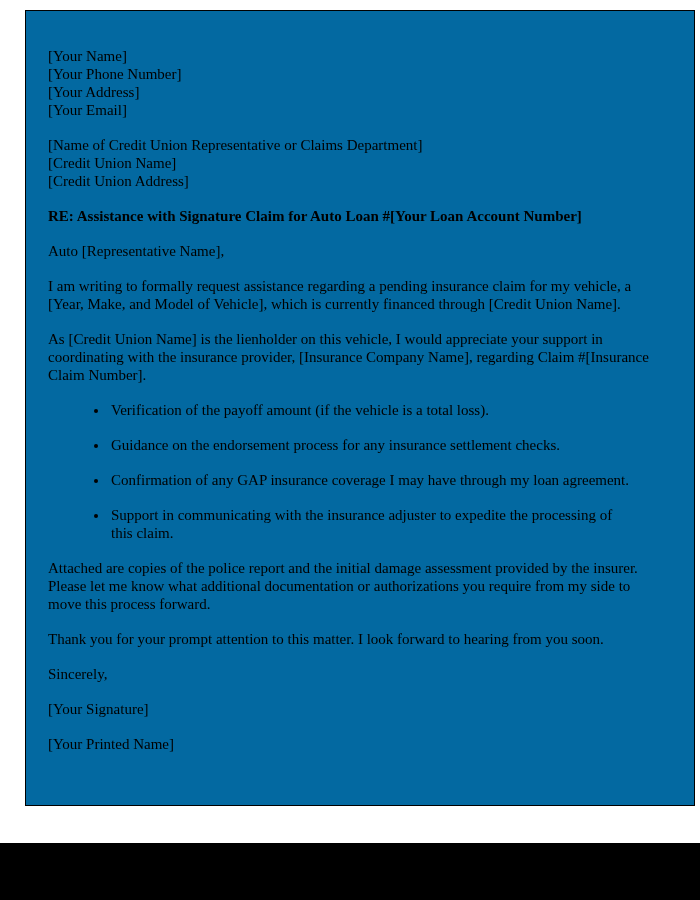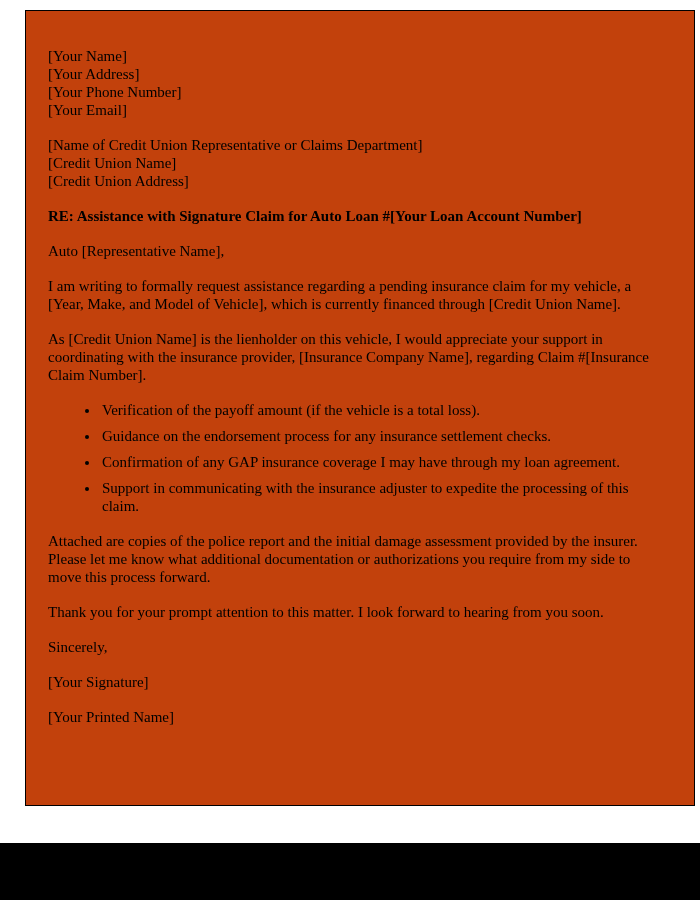--- a/index.html
+++ b/index.html
@@ -14,21 +14,21 @@
     font-family: "Liberation Serif", "DejaVu Serif", serif;
     color: #000000;
     overflow: hidden;
   }
   .page {
     position: absolute;
     left: 25px;
     top: 10px;
     width: 670px;
     height: 796px;
-    background: #c2410c;
+    background: #0369a1;
     border: 1.5px solid #000000;
     box-sizing: border-box;
     overflow: hidden;
   }
   .content {
     padding: 36px 40px 0 22px;
     font-size: 15px;
     line-height: 18px;
   }
   .block {
@@ -42,42 +42,42 @@
   }
   .subject {
     font-weight: bold;
   }
   ul.bullets {
     margin: 0 0 17px 0;
     padding: 0 0 0 44px;
     list-style-type: disc;
   }
   ul.bullets li {
-    margin: 8px;
+    margin: 17px;
     padding-left: 2px;
   }
   .bottom-bar {
     position: absolute;
     left: 0;
     top: 843px;
     width: 700px;
     height: 57px;
     background: #000000;
   }
 </style>
 </head>
 <body>
 
 <div class="page">
   <div class="content">
 
     <div class="block">
       <div>[Your Name]</div>
+      <div>[Your Phone Number]</div>
       <div>[Your Address]</div>
-      <div>[Your Phone Number]</div>
       <div>[Your Email]</div>
     </div>
 
 
     <div class="block">
       <div>[Name of Credit Union Representative or Claims Department]</div>
       <div>[Credit Union Name]</div>
       <div>[Credit Union Address]</div>
     </div>
 

